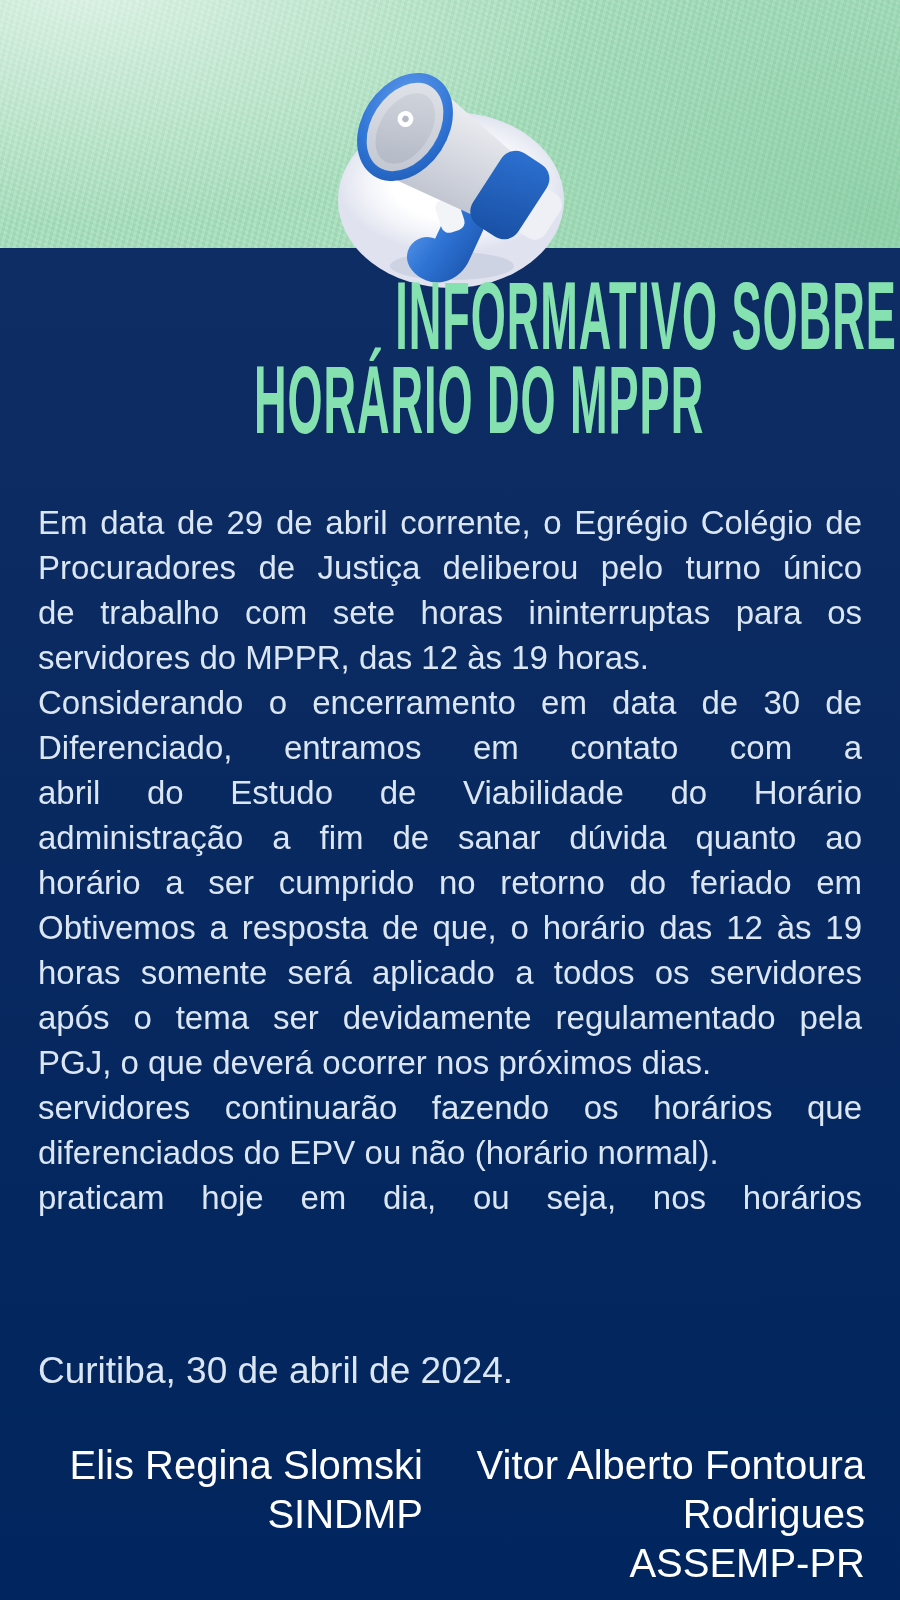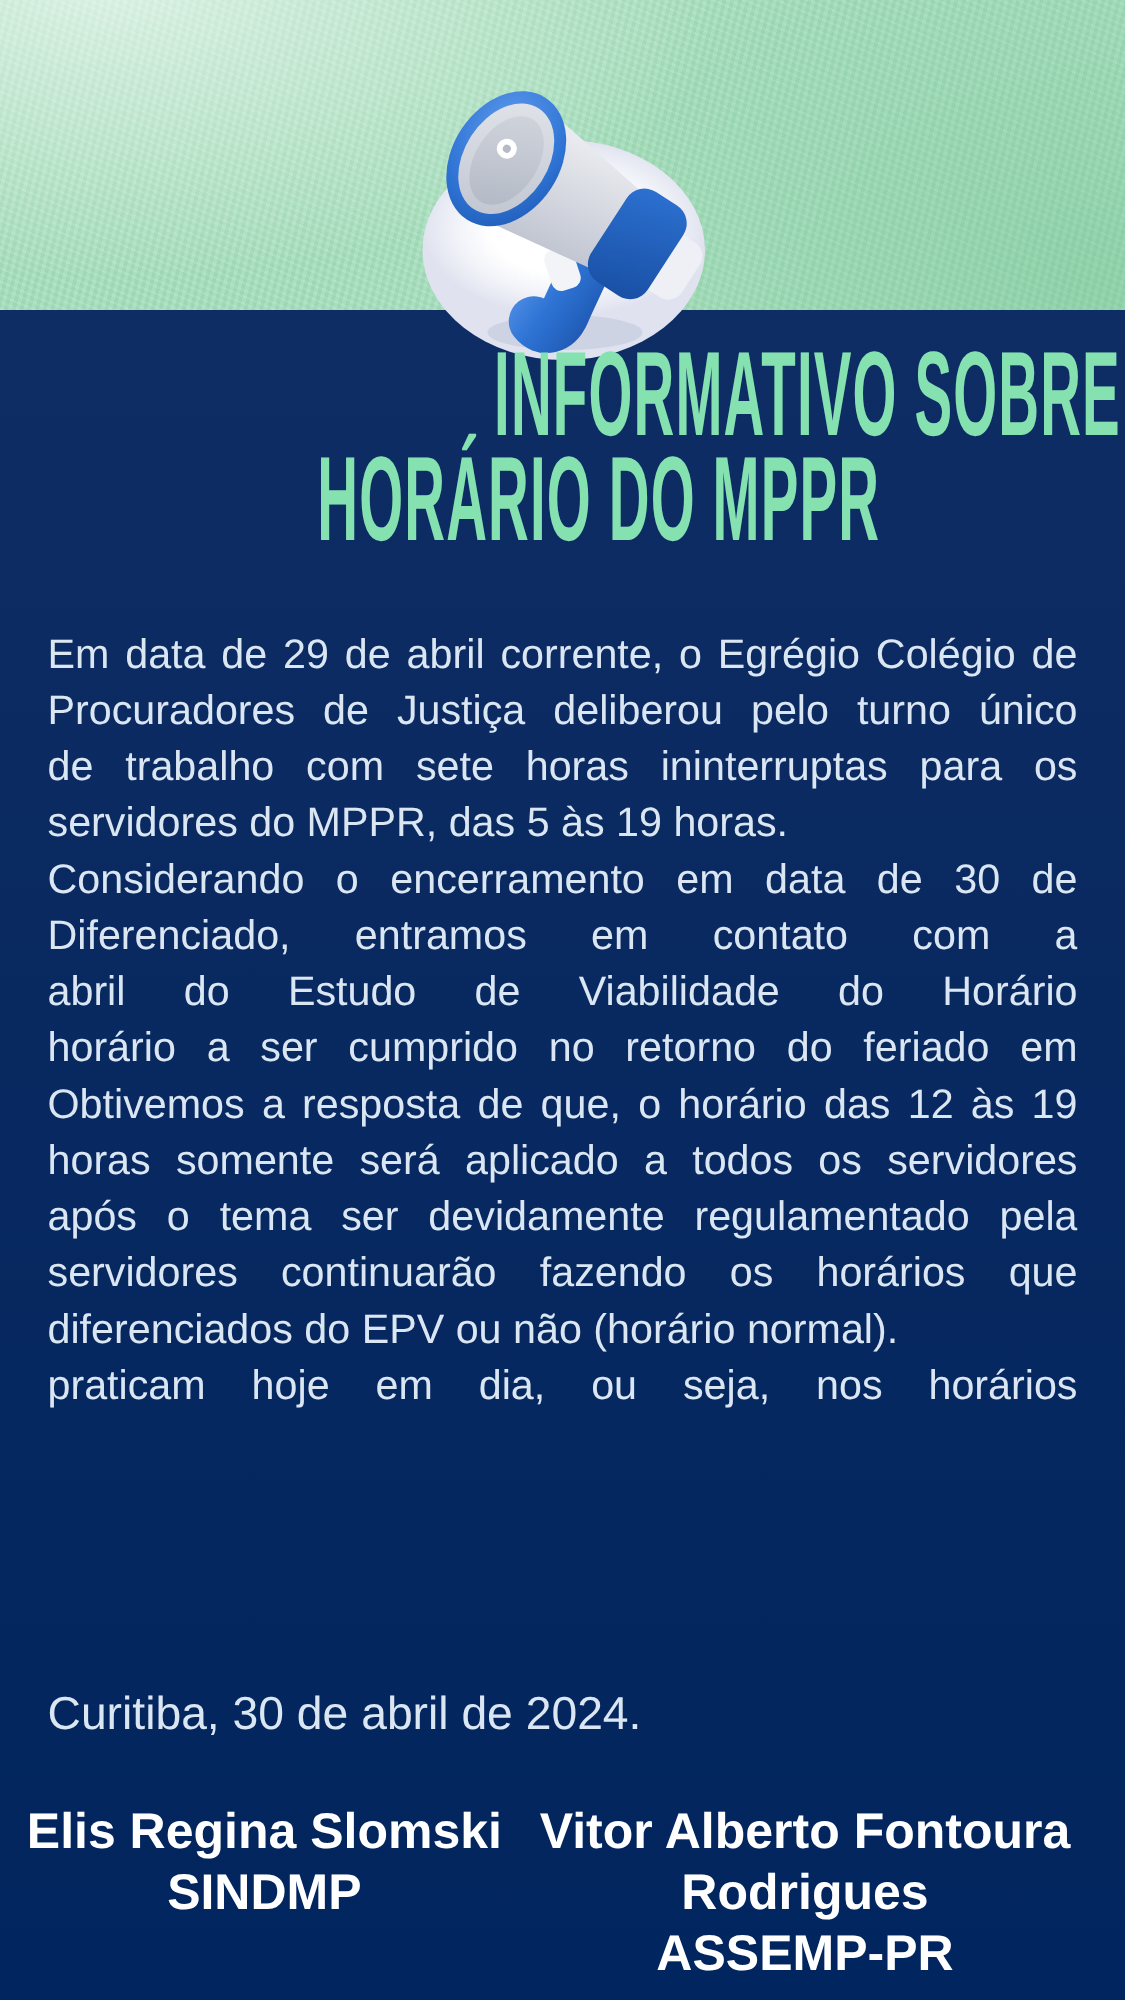--- a/index.html
+++ b/index.html
@@ -38,21 +38,21 @@
   .body-text{position:absolute;left:38px;top:500px;width:824px;color:var(--body-text);
     font-size:33px;line-height:45px;overflow:clip;}
   .body-line{text-align:justify;text-align-last:justify;height:45px;white-space:normal;}
   .body-line.last{text-align-last:left;}
   
   .date-line{position:absolute;left:38px;top:1348px;width:824px;color:var(--body-text);
     font-size:37px;line-height:45px;}
   
   .signatures{position:absolute;left:0;top:1441px;width:900px;display:grid;
     grid-template-columns:47% 53%;color:var(--sig-text);}
-  .sig-col{text-align:center;font-weight:bold;font-size:40px;line-height:49px;}
+  .sig-col{text-align:right;font-weight:normal;font-size:40px;line-height:49px;}
   .sig-col.right{padding-right:35px;}
 </style>
 </head>
 <body>
 
 <div id="poster">
 
   <div class="header-band"></div>
 
   <div class="mega-circle"></div>
@@ -110,28 +110,30 @@
 
   <div class="title">
     <div class="title-line"><span>INFORMATIVO SOBRE O NOVO</span></div>
     <div class="title-line"><span>HORÁRIO DO MPPR</span></div>
   </div>
 
   <div class="body-text">
       <div class="body-line">Em data de 29 de abril corrente, o Egrégio Colégio de</div>
       <div class="body-line">Procuradores de Justiça deliberou pelo turno único</div>
       <div class="body-line">de trabalho com sete horas ininterruptas para os</div>
-      <div class="body-line last">servidores do MPPR, das 5 às 19 horas.</div>
+      <div class="body-line last">servidores do MPPR, das 12 às 19 horas.</div>
       <div class="body-line">Considerando o encerramento em data de 30 de</div>
       <div class="body-line">Diferenciado, entramos em contato com a</div>
       <div class="body-line">abril do Estudo de Viabilidade do Horário</div>
+      <div class="body-line">administração a fim de sanar dúvida quanto ao</div>
       <div class="body-line">horário a ser cumprido no retorno do feriado em</div>
       <div class="body-line">Obtivemos a resposta de que, o horário das 12 às 19</div>
       <div class="body-line">horas somente será aplicado a todos os servidores</div>
       <div class="body-line">após o tema ser devidamente regulamentado pela</div>
+      <div class="body-line last">PGJ, o que deverá ocorrer nos próximos dias.</div>
       <div class="body-line">servidores continuarão fazendo os horários que</div>
       <div class="body-line last">diferenciados do EPV ou não (horário normal).</div>
       <div class="body-line">praticam hoje em dia, ou seja, nos horários</div>
     </div>
 
   <div class="date-line">Curitiba, 30 de abril de 2024.</div>
 
   <div class="signatures">
     <div class="sig-col left">
         <div>Elis Regina Slomski</div>

